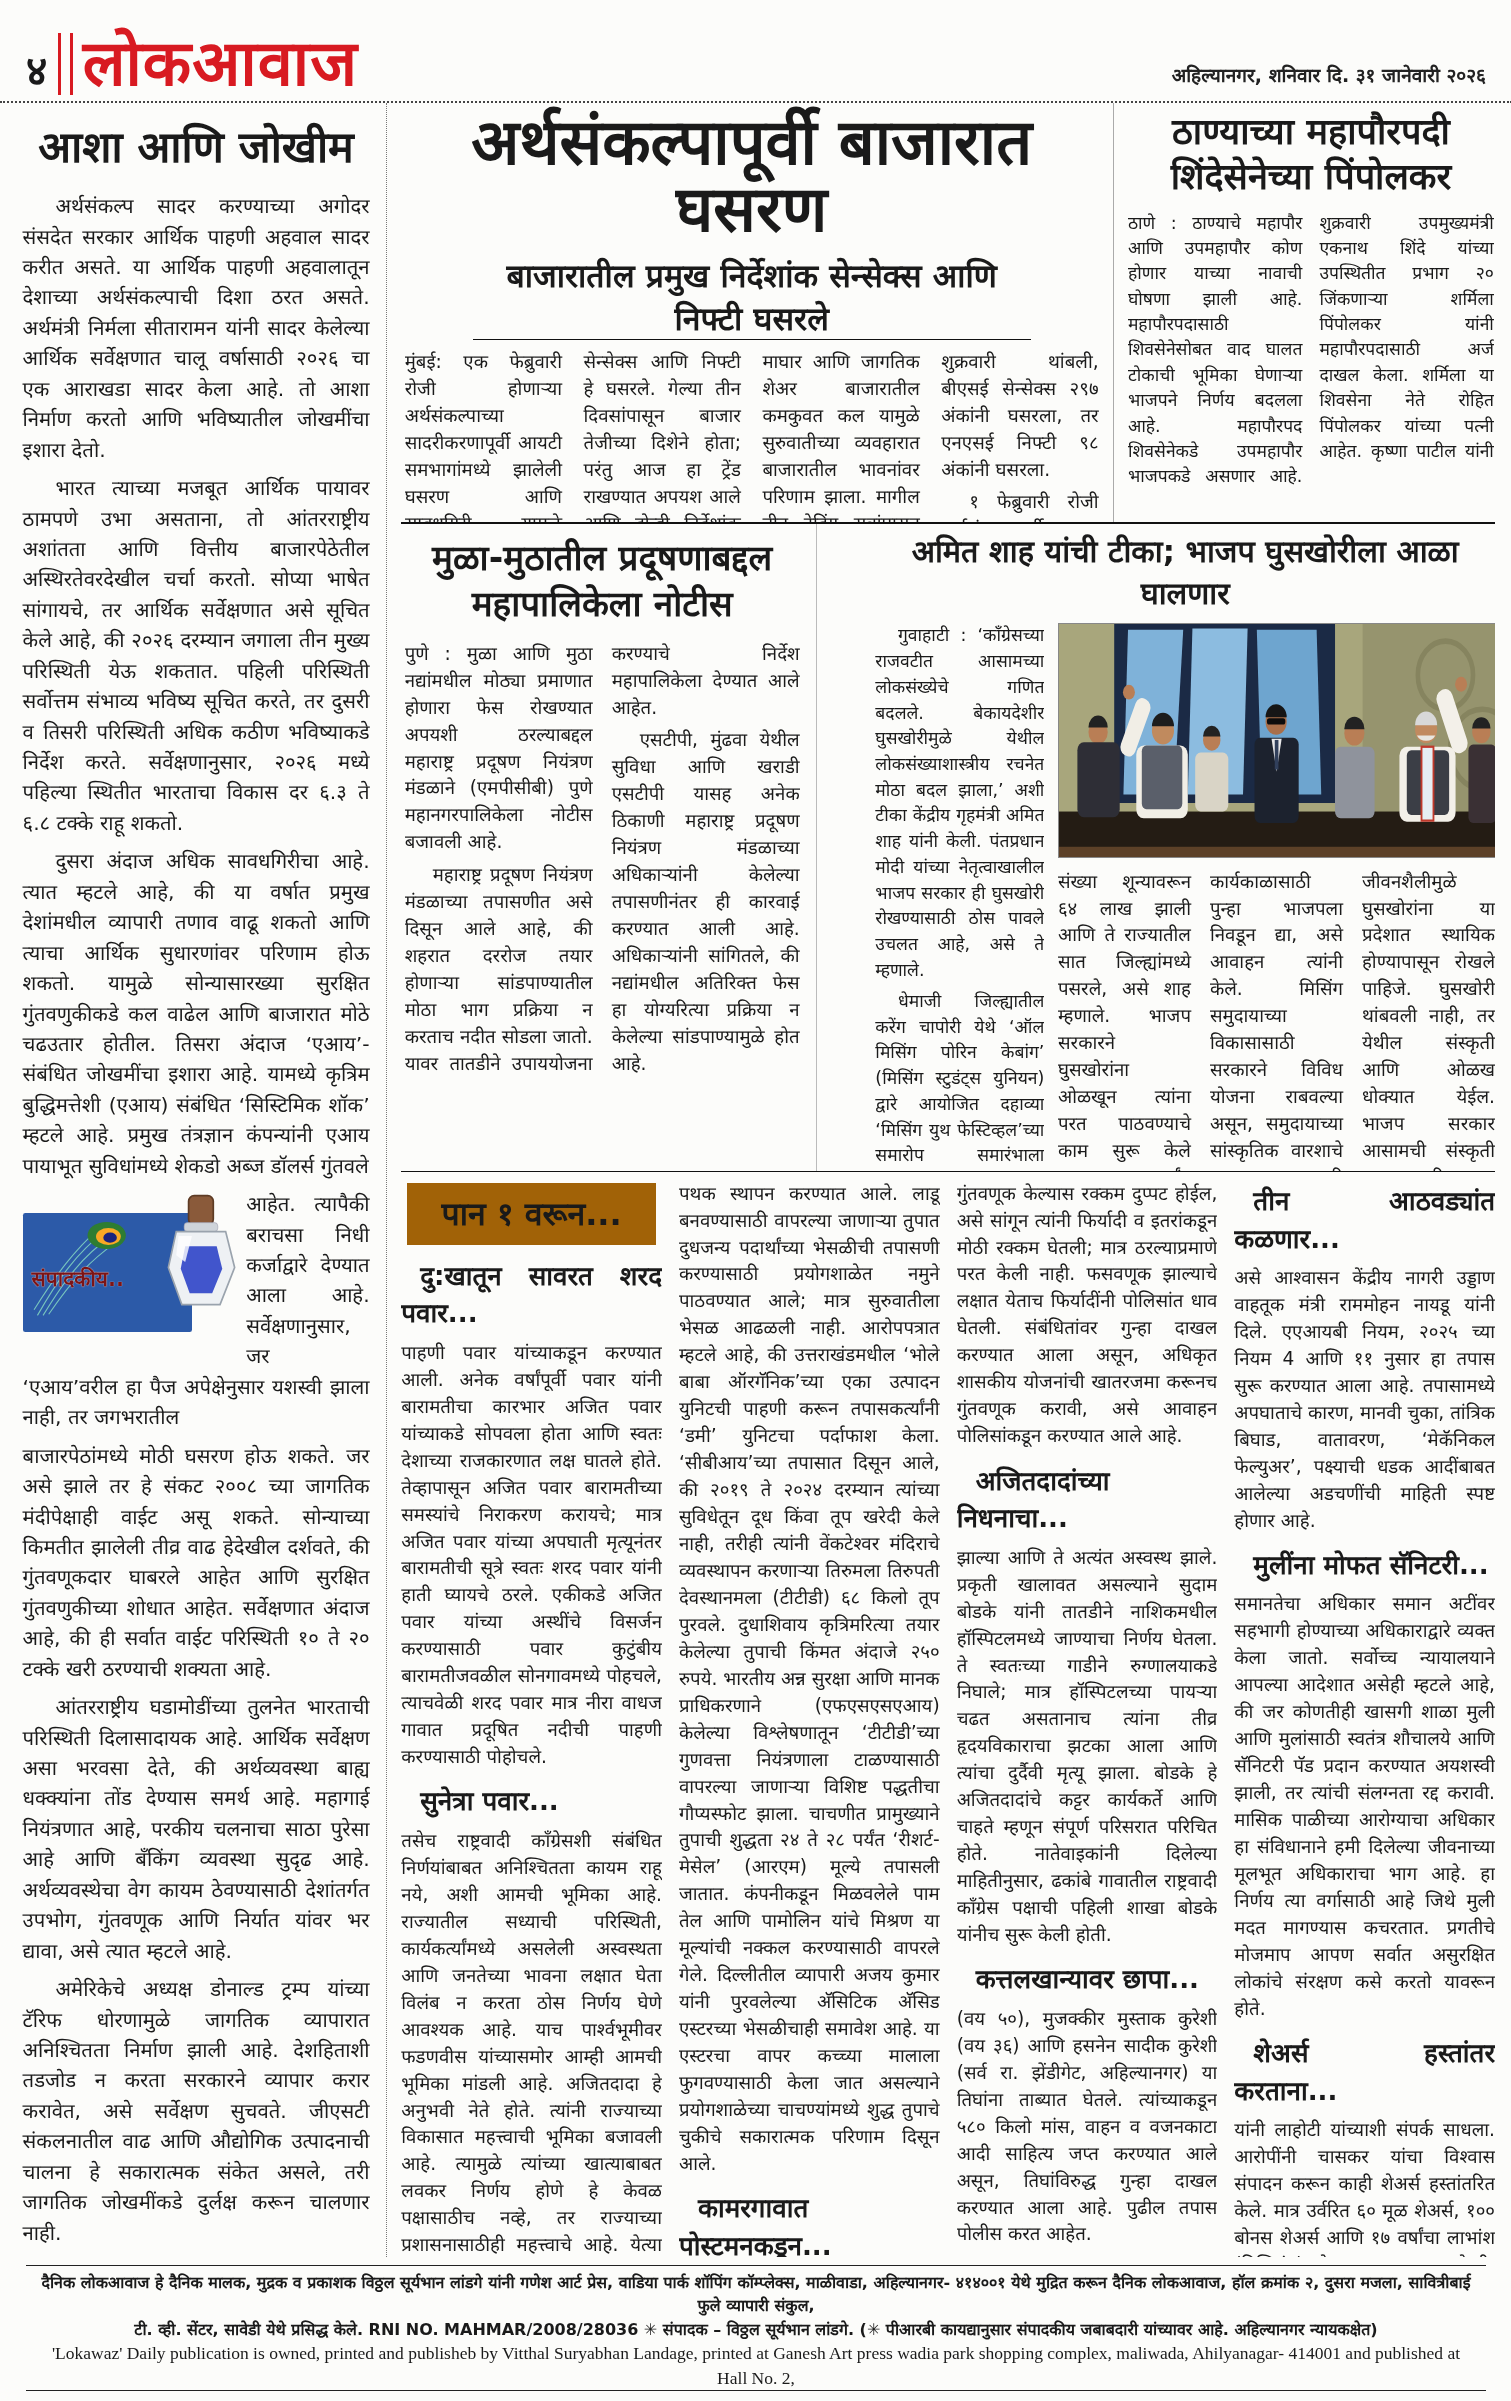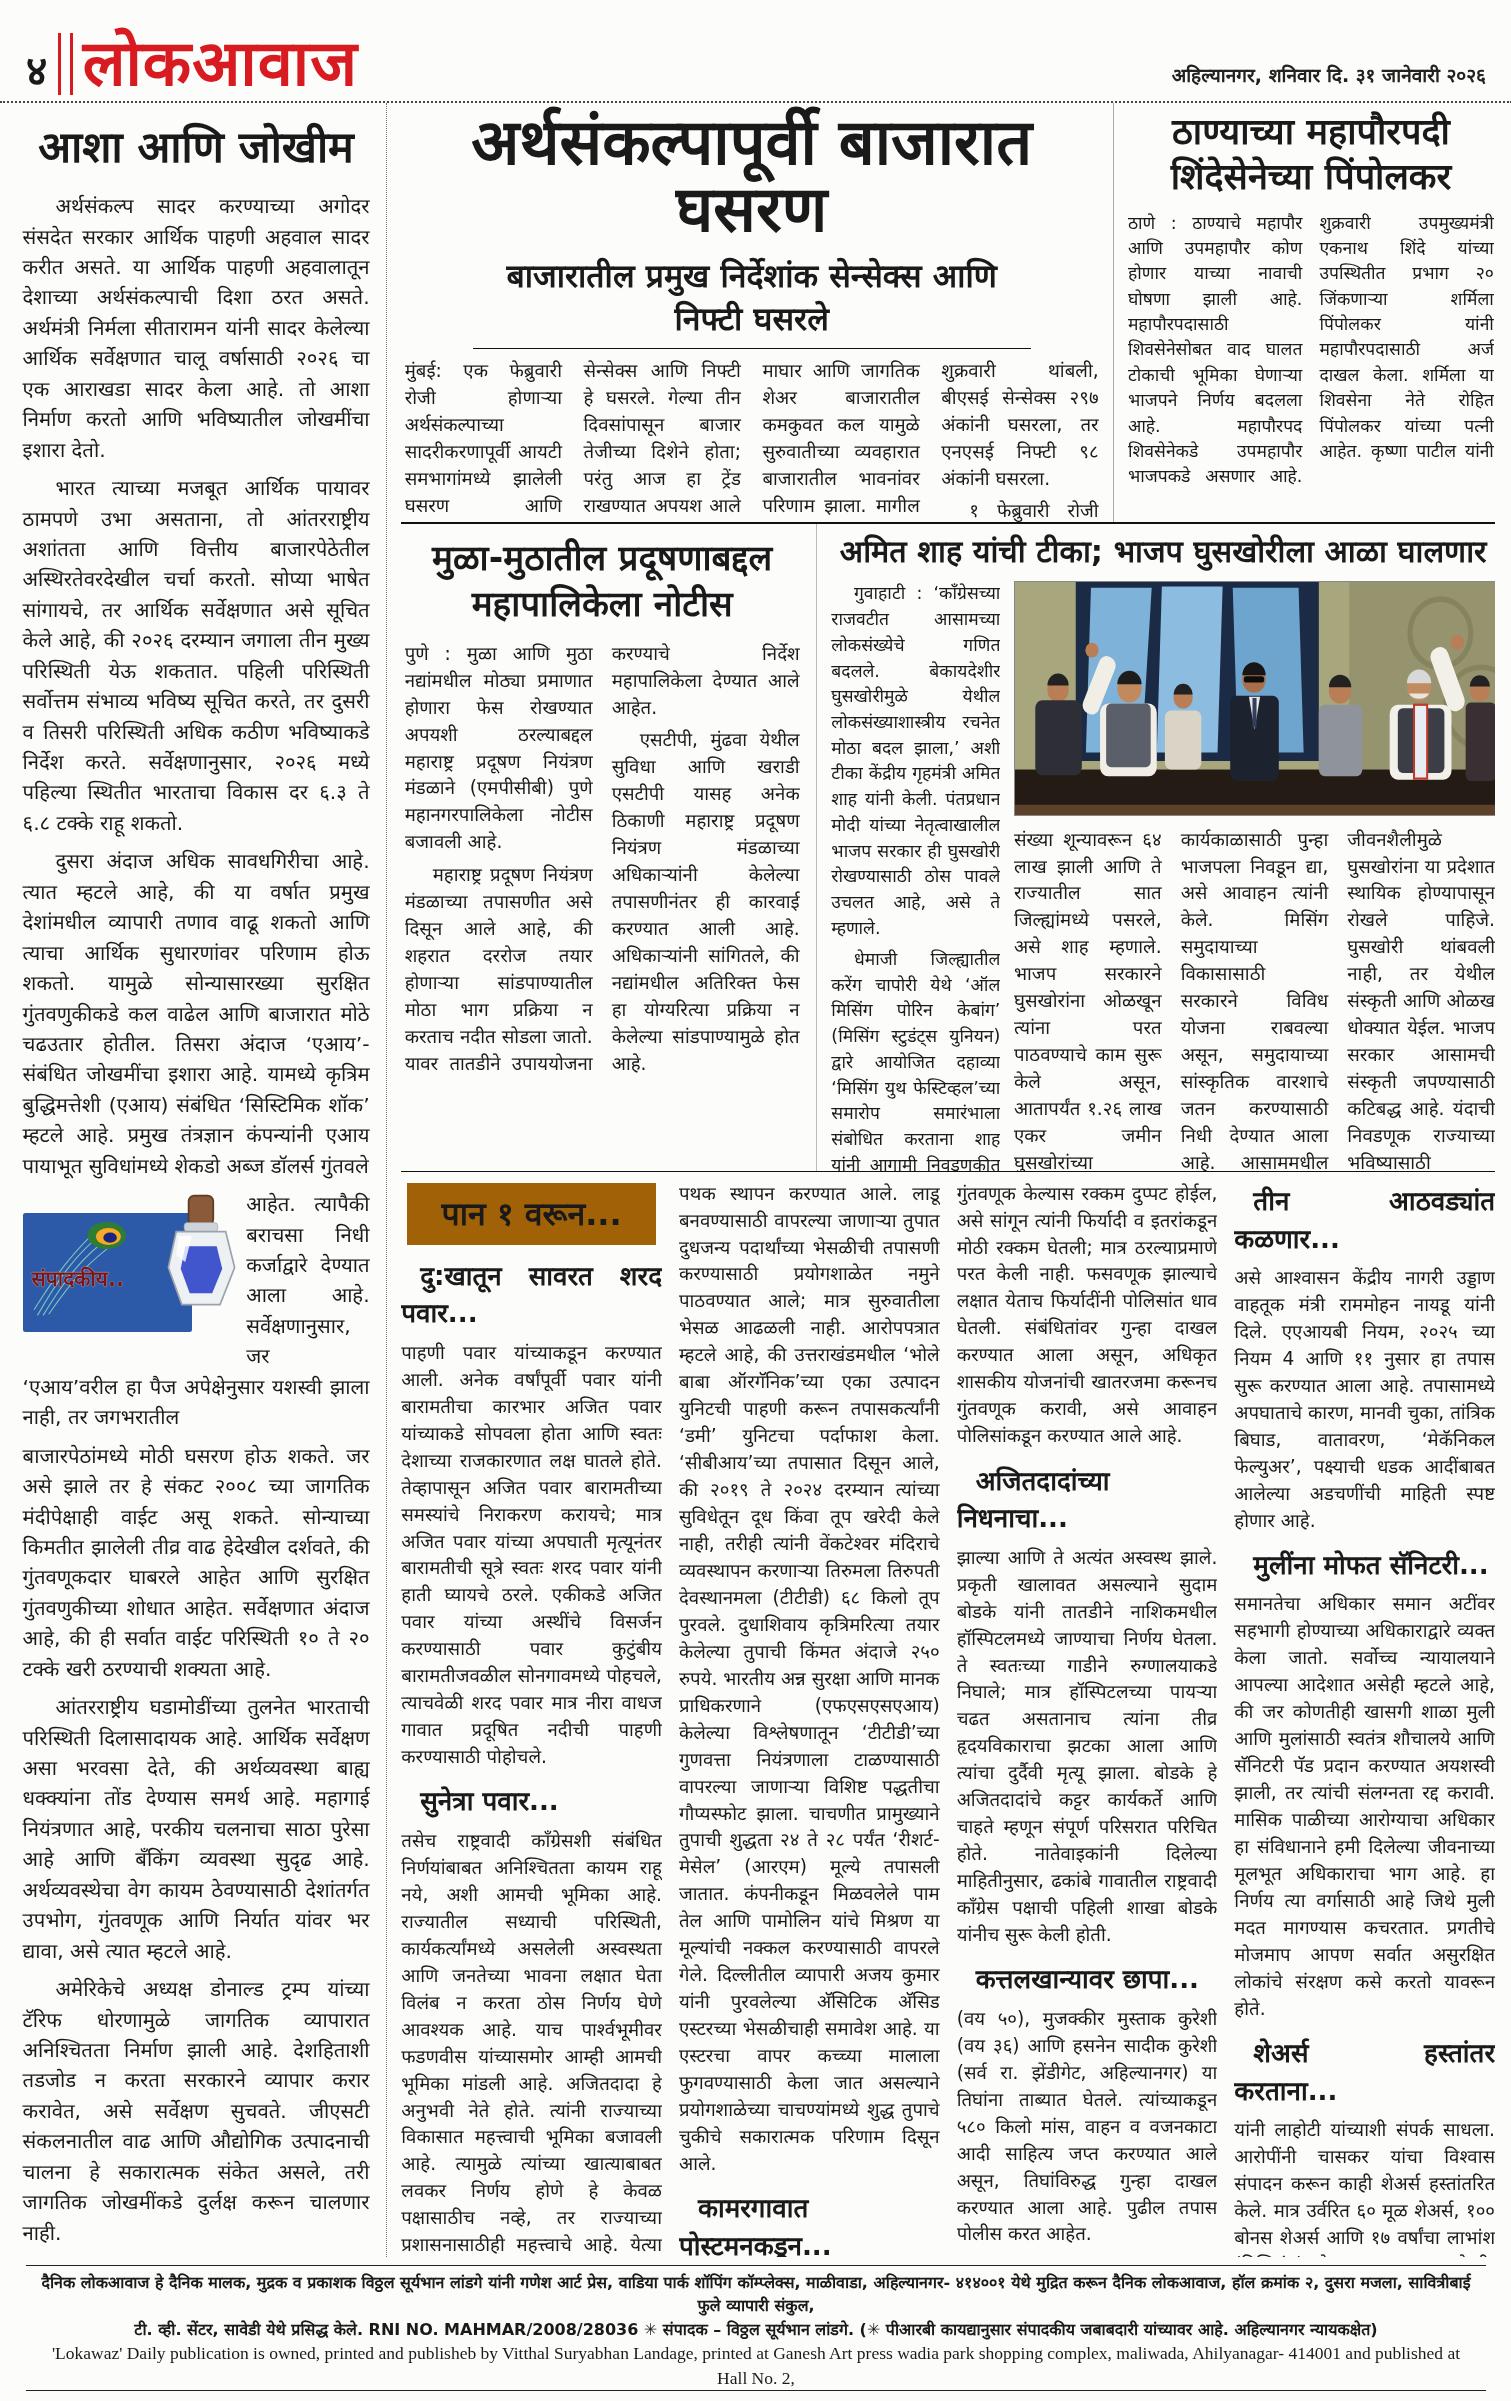--- a/index.html
+++ b/index.html
@@ -18,29 +18,29 @@
   .edcol{flex:0 0 347px;border-right:1.7px dotted #777;padding:10.2px 16px 0 22.6px;overflow:hidden;}
   .edtitle{font-size:43px;font-weight:900;text-align:center;margin:3.4px 0 16px;}
   .edcol p{font-size:20.3px;line-height:1.5;text-align:justify;margin:0 0 8px;text-indent:33px;}
   .edcol p.noind{text-indent:0;}
   .kickwrap{float:left;width:209px;height:147px;margin:8px 14.7px 5.6px 0;position:relative;}
   .kickbox{position:absolute;left:0;top:16px;width:169px;height:119px;background:#2c5aa8;border-radius:2.3px;}
   .kicklabel{position:absolute;left:9px;top:67px;font-size:21px;font-weight:900;color:#7c1416;
              text-shadow:0 0 1.1px #fff;z-index:3;}
   .main{flex:1 1 auto;display:flex;flex-direction:column;padding:0 17px 0 14.7px;overflow:hidden;}
   .band1{flex:0 0 419px;display:flex;border-bottom:2.3px solid #111;overflow:hidden;}
-  .band2{flex:0 0 647px;display:flex;overflow:hidden;}
+  .band2{flex:0 0 647px;display:flex;overflow:hidden;gap:44px;}
   .band3{flex:1 1 auto;border-top:1.7px solid #111;display:flex;gap:17px;padding-top:9px;overflow:hidden;}
   .bodytxt{font-size:18.6px;line-height:1.45;text-align:justify;}
   .bodytxt p{margin:0 0 5.6px;text-indent:28px;}
   .bodytxt p.noind{text-indent:0;}
   
   .market{flex:1 1 auto;padding:4.5px 14.7px 0 3.4px;overflow:hidden;}
   .mkt-h{font-size:63px;font-weight:700;text-align:center;line-height:1.05;margin:3.4px 0 10.2px;}
-  .mkt-sub{font-size:32px;font-weight:900;text-align:center;margin:0 68px 3.4px;padding-bottom:9px;
+  .mkt-sub{font-size:32px;font-weight:900;text-align:center;margin:0 68px 3.4px;padding-bottom:0;
            border-bottom:1.7px solid #111;}
   .mkt-body{columns:4;column-gap:21.5px;height:247px;overflow:hidden;margin-top:9px;}
   
   .thane{flex:0 0 366px;border-left:1.1px solid #aaa;padding:5.6px 1.1px 0 13.6px;overflow:hidden;}
   .thn-h{font-size:36px;font-weight:900;text-align:center;line-height:1.25;margin:1.1px 0 11.3px;}
   .thn-body{columns:2;column-gap:17px;height:294px;overflow:hidden;font-size:17.5px;}
   
   .pune{flex:0 0 395px;padding:8px 16px 0 3.4px;border-right:1.1px solid #bbb;overflow:hidden;}
   .pun-h{font-size:35px;font-weight:900;text-align:center;line-height:1.3;margin:4.5px 22.6px 13.6px;}
   .pun-body{columns:2;column-gap:19px;height:497px;overflow:hidden;}

